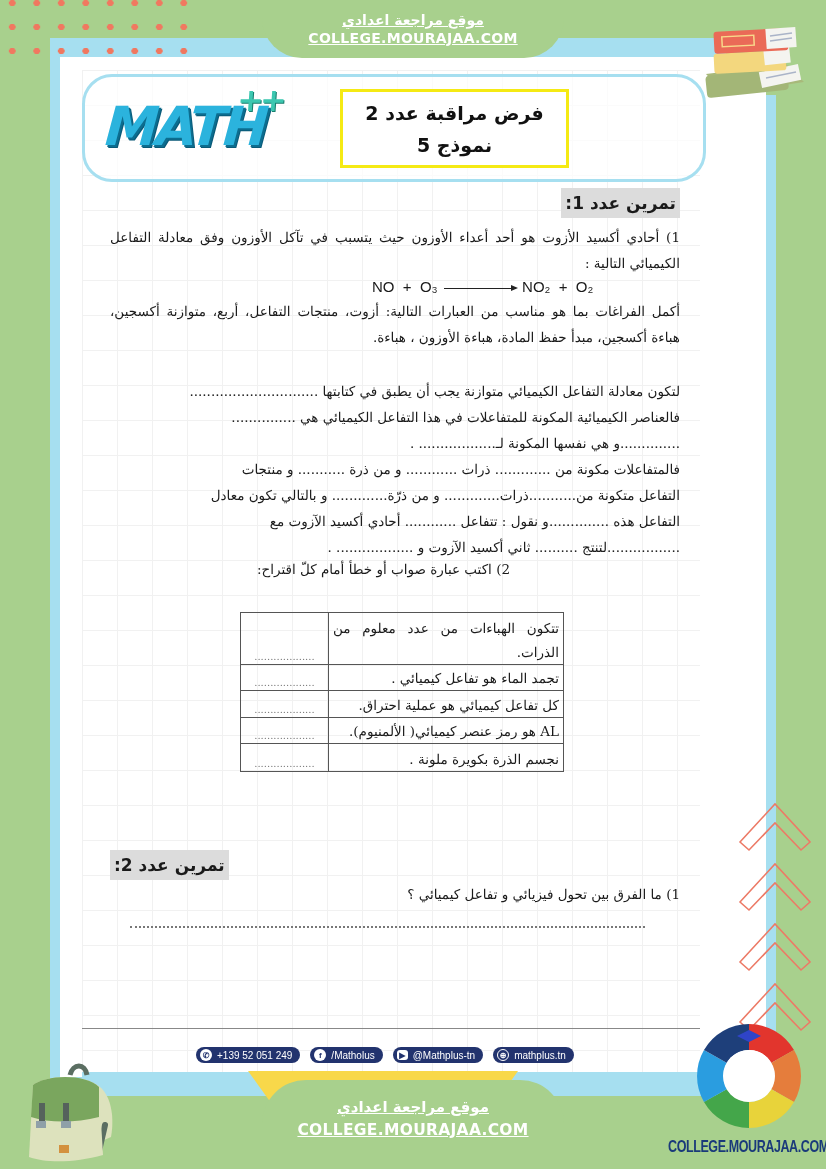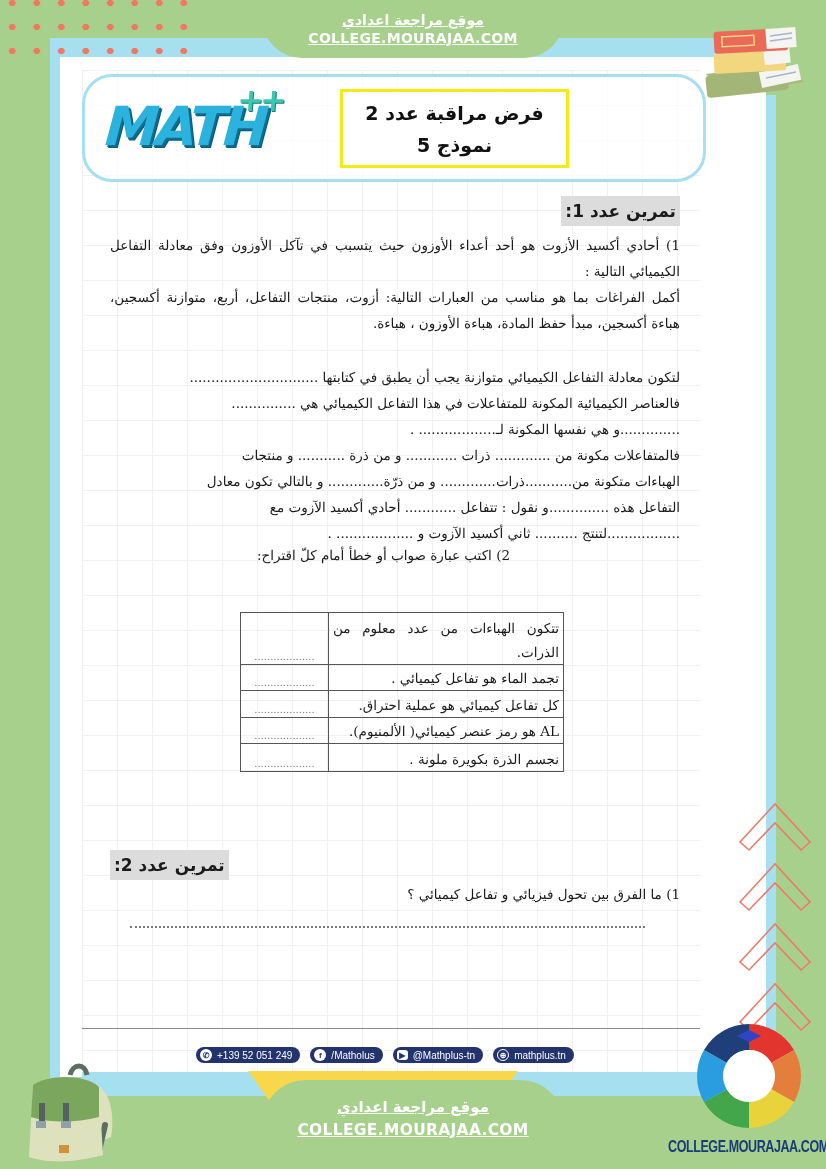--- a/index.html
+++ b/index.html
@@ -70,21 +70,21 @@
     }
     .title-yellow {
       position: absolute; left: 340px; top: 89px; width: 229px; height: 79px;
       border: 3px solid #f5ea14; background: #fff; z-index: 6;
       display: flex; flex-direction: column; align-items: center; justify-content: center;
       font-family: "DejaVu Sans", sans-serif; font-weight: bold; font-size: 19px; color: #111;
       direction: rtl; line-height: 32px;
     }
 
     .content {
-      position: absolute; left: 110px; top: 196px; width: 570px; z-index: 6;
+      position: absolute; left: 110px; top: 188px; width: 570px; z-index: 6;
       direction: rtl; color: #1a1a1a; font-size: 13.5px; line-height: 26px;
     }
     .ex-title {
       display: inline-block; background: #dcdcdc; font-family: "DejaVu Sans", sans-serif;
       font-weight: bold; font-size: 17px; padding: 2px 4px; margin-bottom: 6px;
     }
     .para { text-align: justify; }
     .equation {
       direction: ltr; font-family: "Liberation Sans", sans-serif; font-size: 15px;
       text-align: left; padding-left: 262px; line-height: 22px;
@@ -187,27 +187,36 @@
 <div class="title-yellow">
   <span>فرض مراقبة عدد 2</span>
   <span>نموذج 5</span>
 </div>
 
 <div class="content">
   <div style="text-align:right;">
     <span class="ex-title">تمرين عدد 1:</span>
   </div>
   <p class="para">1) أحادي أكسيد الأزوت هو أحد أعداء الأوزون حيث يتسبب في تآكل الأوزون وفق معادلة التفاعل الكيميائي التالية :</p>
+  <div class="equation">
+    <span>NO</span>
+    &nbsp;<span>+</span>&nbsp;
+    <span>O₃</span>
+    <span class="arrow"></span>
+    <span>NO₂</span>
+    &nbsp;<span>+</span>&nbsp;
+    <span>O₂</span>
+  </div>
   <p class="para">أكمل الفراغات بما هو مناسب من العبارات التالية: أزوت، منتجات التفاعل، أربع، متوازنة أكسجين، هباءة أكسجين، مبدأ حفظ المادة، هباءة الأوزون ، هباءة.</p>
   <div class="gap"></div>
   <p class="fill-line">لتكون معادلة التفاعل الكيميائي متوازنة يجب أن يطبق في كتابتها ..............................</p>
   <p class="fill-line">فالعناصر الكيميائية المكونة للمتفاعلات في هذا التفاعل الكيميائي هي ...............</p>
   <p class="fill-line">..............و هي نفسها المكونة لـ.................. .</p>
   <p class="fill-line">فالمتفاعلات مكونة من ............. ذرات ............ و من ذرة ........... و منتجات</p>
-  <p class="fill-line">الهباءات متكونة من...........ذرات............. و من ذرّة............. و بالتالي تكون معادل</p>
+  <p class="fill-line">التفاعل متكونة من...........ذرات............. و من ذرّة............. و بالتالي تكون معادل</p>
   <p class="fill-line">التفاعل هذه ..............و نقول : تتفاعل ............ أحادي أكسيد الآزوت مع</p>
   <p class="fill-line">.................لتنتج .......... ثاني أكسيد الآزوت و .................. .</p>
   <p style="padding-right:170px; line-height:18px;">2) اكتب عبارة صواب أو خطأ أمام كلّ اقتراح:</p>
 </div>
 
 <table class="tf-table">
   <tbody>
       <tr style="height:52px;">
     <td class="stmt">تتكون الهباءات من عدد معلوم من الذرات.</td>
     <td class="ans">...................</td>

